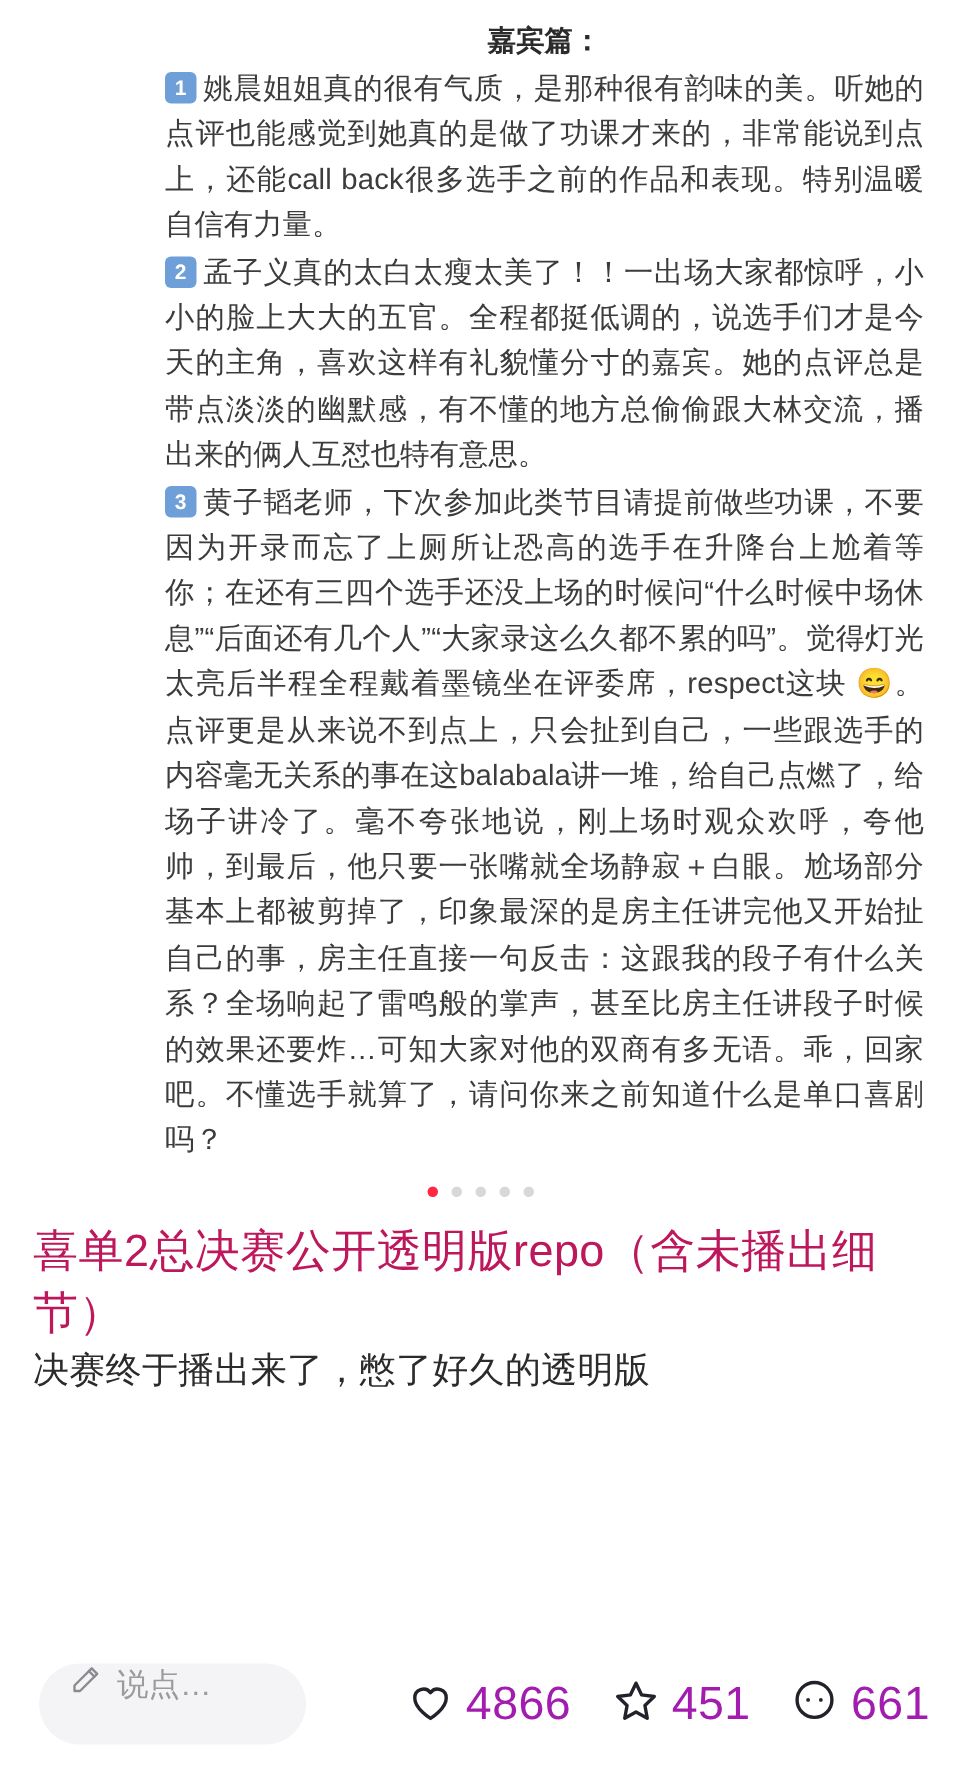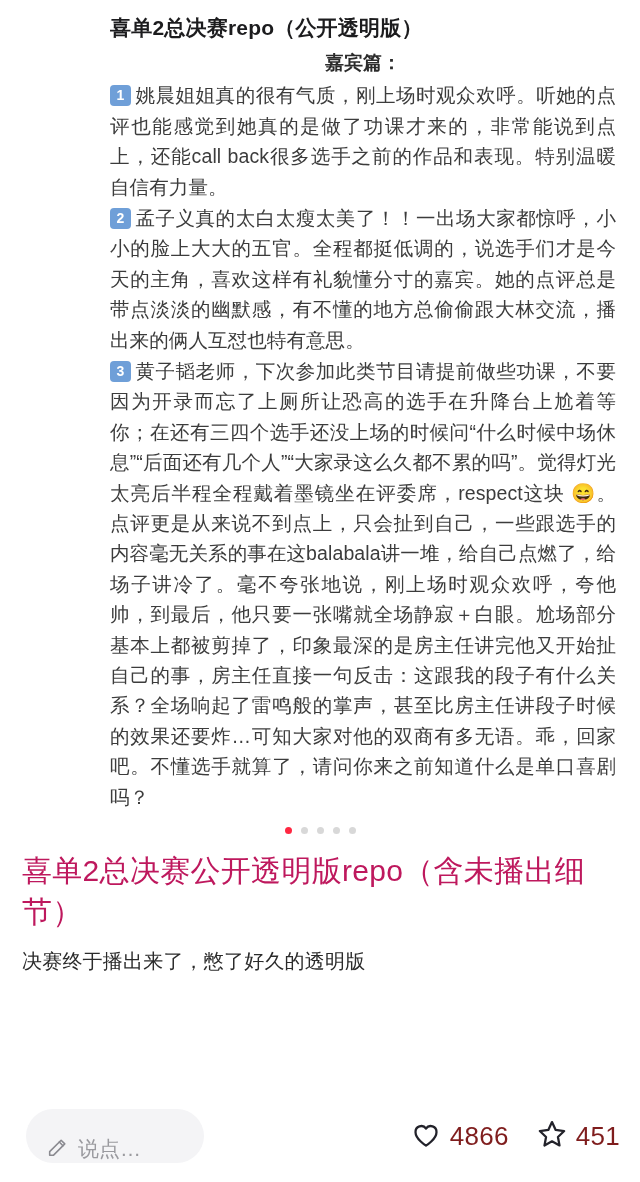--- a/index.html
+++ b/index.html
@@ -91,24 +91,24 @@
     overflow: hidden;
   }
   .big-title {
     font-size: 30px;
     line-height: 1.38;
     color: #be185d;
     font-weight: 400;
     letter-spacing: 0.3px;
   }
   .body-text {
-    font-size: 20px;
+    font-size: 24px;
     line-height: 1.45;
     color: #2b2b2b;
-    margin-top: 14px;
+    margin-top: 0;
     letter-spacing: 0.2px;
   }
   .bottom-fade {
     position: absolute;
     left: 0; right: 0; bottom: 0;
     height: 64px;
     background: linear-gradient(to bottom, rgba(255,255,255,0), rgba(255,255,255,0.98) 70%, #fff);
     pointer-events: none;
   }
   
@@ -122,21 +122,21 @@
     padding: 0 18px 0 26px;
     gap: 0;
   }
   .comment-pill {
     flex: 0 0 auto;
     width: 178px;
     height: 54px;
     border-radius: 27px;
     background: #f4f4f6;
     display: flex;
-    align-items: flex-end;
+    align-items: flex-start;
     padding-left: 20px;
     gap: 10px;
   }
   .comment-pill .ph {
     font-size: 21px;
     color: #9a9a9f;
   }
   .actions {
     flex: 1 1 auto;
     display: flex;
@@ -144,39 +144,38 @@
     justify-content: flex-end;
     gap: 26px;
     padding-right: 2px;
   }
   .action {
     display: flex;
     align-items: center;
     gap: 7px;
   }
   .action .count {
-    font-size: 26px;
-    color: #7f1d1d;
+    font-size: 31px;
+    color: #a21caf;
     font-weight: 500;
     letter-spacing: 0.3px;
   }
   .ic { display: block; }
 </style>
 </head>
 <body>
 
 <div class="screen">
 
   <div class="card">
     <div class="card-inner">
-      <div class="note-title">喜单2总决赛repo（公开透明版）</div>
       <div class="section-label">嘉宾篇：</div>
 
       <div class="para">
-        <span class="numbox">1</span><span>姚晨姐姐真的很有气质，刚上场时观众欢呼。听她的点评也能感觉到她真的是做了功课才来的，非常能说到点上，还能call back很多选手之前的作品和表现。特别温暖自信有力量。</span>
+        <span class="numbox">1</span><span>姚晨姐姐真的很有气质，是那种很有韵味的美。听她的点评也能感觉到她真的是做了功课才来的，非常能说到点上，还能call back很多选手之前的作品和表现。特别温暖自信有力量。</span>
       </div>
 
       <div class="para">
         <span class="numbox">2</span><span>孟子义真的太白太瘦太美了！！一出场大家都惊呼，小小的脸上大大的五官。全程都挺低调的，说选手们才是今天的主角，喜欢这样有礼貌懂分寸的嘉宾。她的点评总是带点淡淡的幽默感，有不懂的地方总偷偷跟大林交流，播出来的俩人互怼也特有意思。</span>
       </div>
 
       <div class="para">
         <span class="numbox">3</span><span>黄子韬老师，下次参加此类节目请提前做些功课，不要因为开录而忘了上厕所让恐高的选手在升降台上尬着等你；在还有三四个选手还没上场的时候问“什么时候中场休息”“后面还有几个人”“大家录这么久都不累的吗”。觉得灯光太亮后半程全程戴着墨镜坐在评委席，respect这块 😄。点评更是从来说不到点上，只会扯到自己，一些跟选手的内容毫无关系的事在这balabala讲一堆，给自己点燃了，给场子讲冷了。毫不夸张地说，刚上场时观众欢呼，夸他帅，到最后，他只要一张嘴就全场静寂＋白眼。尬场部分基本上都被剪掉了，印象最深的是房主任讲完他又开始扯自己的事，房主任直接一句反击：这跟我的段子有什么关系？全场响起了雷鸣般的掌声，甚至比房主任讲段子时候的效果还要炸…可知大家对他的双商有多无语。乖，回家吧。不懂选手就算了，请问你来之前知道什么是单口喜剧吗？</span>
       </div>
     </div>
@@ -221,17 +220,27 @@
 
       <div class="action">
         <span class="ic">
           <svg width="34" height="34" viewBox="0 0 24 24" fill="none" stroke="#22222a" stroke-width="1.6" stroke-linecap="round" stroke-linejoin="round">
             <path d="M12 3.6l2.6 5.5 6 .8-4.4 4.2 1.1 6-5.3-2.9-5.3 2.9 1.1-6L3.4 9.9l6-.8z"></path>
           </svg>
         </span>
         <span class="count">451</span>
       </div>
 
+      <div class="action">
+        <span class="ic">
+          <svg width="34" height="34" viewBox="0 0 24 24" fill="none" stroke="#22222a" stroke-width="1.6" stroke-linecap="round" stroke-linejoin="round">
+            <circle cx="12" cy="11.5" r="8.2"></circle>
+            <circle cx="9" cy="11.5" r="0.9" fill="#22222a" stroke="none"></circle>
+            <circle cx="15" cy="11.5" r="0.9" fill="#22222a" stroke="none"></circle>
+          </svg>
+        </span>
+        <span class="count">661</span>
+      </div>
 
     </div>
   </div>
 
 </div>
 
 </body></html>

